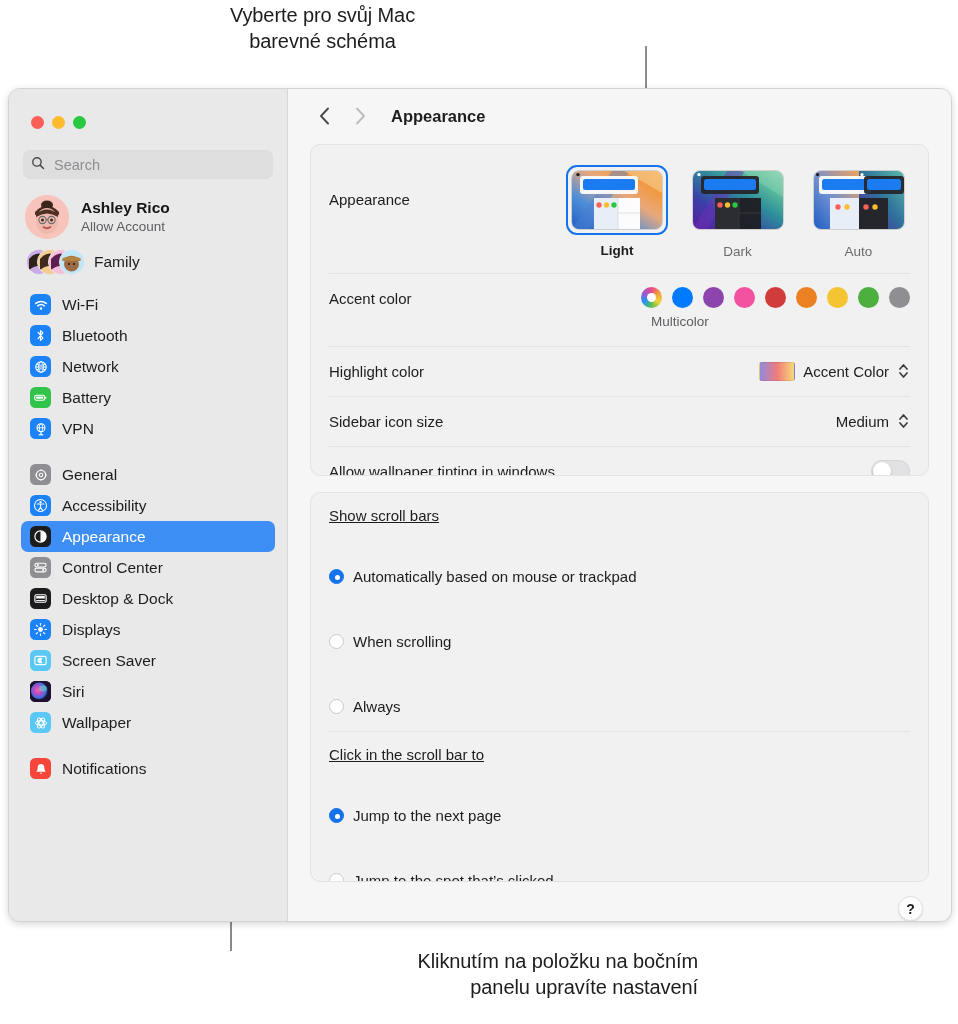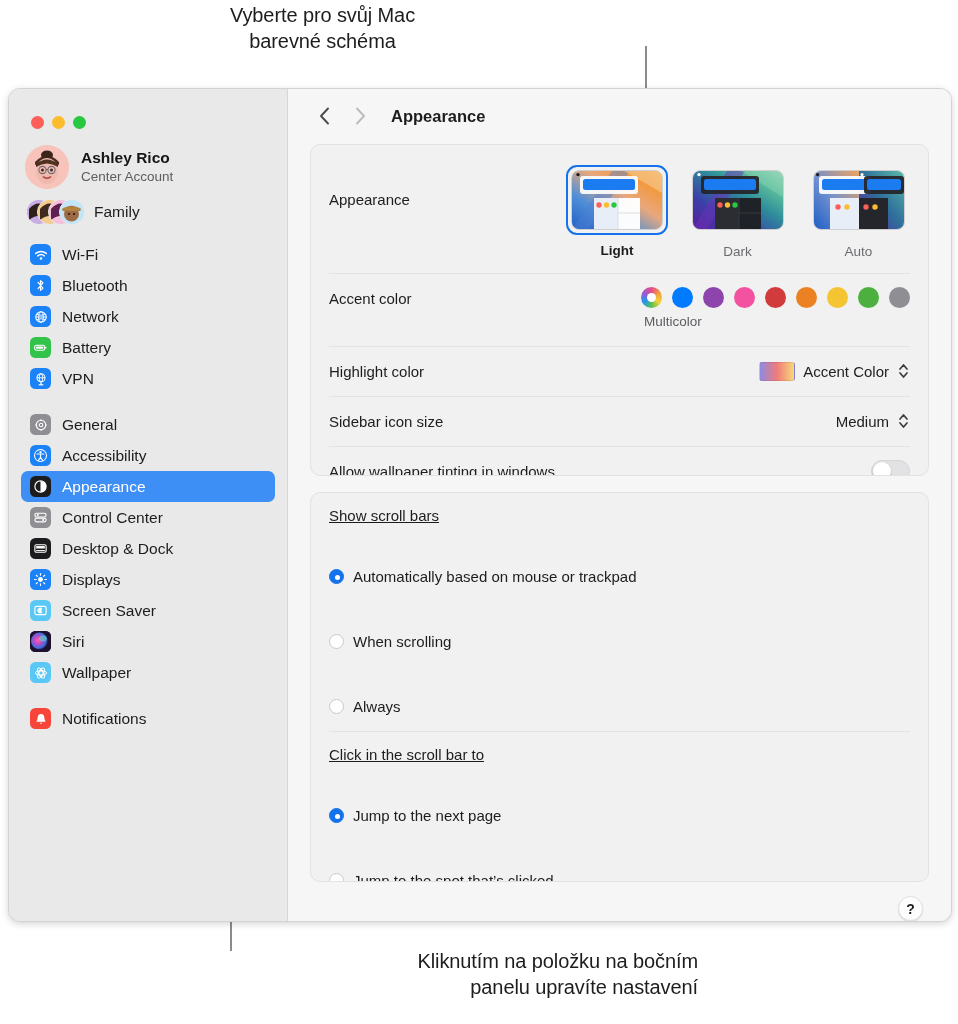--- a/index.html
+++ b/index.html
@@ -193,21 +193,21 @@
   .swatches { display: flex; gap: 10px; }
   .swatch { width: 21px; height: 21px; border-radius: 50%; cursor: default; }
   .swatch.multi {
     background: conic-gradient(#e84b8a, #f0a03c, #f3d13c, #5cc14f, #2196f3, #9b59d0, #e84b8a);
     position: relative;
   }
   .swatch.multi::after {
     content:""; position:absolute; left:6px; top:6px;
     width:9px; height:9px; border-radius:50%; background:#fff;
   }
-  .accent-caption { font-size: 13.5px; color: #5d5d62; margin-top: 6px; margin-left: 3px;}
+  .accent-caption { font-size: 13.5px; color: #5d5d62; margin-top: 6px; margin-left: 10px;}
 
   
   .popup-value { font-size: 15px; color: #1d1d1f; }
   .hl-chip {
     width: 34px; height: 17px; border-radius: 3px;
     background: linear-gradient(90deg,#8e8ae0,#f07b7b,#f6d978);
     border: 1px solid rgba(0,0,0,0.08);
   }
   .stepper { width: 13px; height: 21px; display:flex; flex-direction:column; align-items:center; justify-content:center;}
 
@@ -268,40 +268,49 @@
   <div class="window">
 
     <div class="sidebar">
 
       <div class="traffic">
         <div class="tl red"></div>
         <div class="tl yellow"></div>
         <div class="tl green"></div>
       </div>
 
+      <div class="search-wrap">
+        <span>
+          <svg width="14" height="14" viewBox="0 0 16 16">
+              <circle cx="6.8" cy="6.8" r="4.8" fill="none" stroke="#4a4a4e" stroke-width="1.6"></circle>
+              <line x1="10.4" y1="10.4" x2="14.3" y2="14.3" stroke="#4a4a4e" stroke-width="1.7" stroke-linecap="round"></line>
+            </svg>
+        </span>
+        <input class="search-input" value="" placeholder="Search" style="">
+      </div>
 
       <div class="account">
         <div class="avatar">
           <svg width="44" height="44" viewBox="0 0 44 44">
             <circle cx="22" cy="22" r="22" fill="#f8c3bb"></circle>
             <path d="M10 17 Q22 4 34 17 L34 20 Q22 13 10 20 Z" fill="#4a2f22"></path>
             <ellipse cx="22" cy="10" rx="6" ry="4.5" fill="#3c261c"></ellipse>
             <ellipse cx="22" cy="26" rx="11" ry="13" fill="#f0b9ad"></ellipse>
             <path d="M11 19 Q22 10 33 19 L33 22 Q22 15 11 22 Z" fill="#503020"></path>
             <circle cx="17.5" cy="25" r="3.6" fill="none" stroke="#6b6b70" stroke-width="1.1"></circle>
             <circle cx="26.5" cy="25" r="3.6" fill="none" stroke="#6b6b70" stroke-width="1.1"></circle>
             <line x1="21.1" y1="24.6" x2="22.9" y2="24.6" stroke="#6b6b70" stroke-width="1.1"></line>
             <circle cx="17.5" cy="25" r="1.5" fill="#3b2b22"></circle>
             <circle cx="26.5" cy="25" r="1.5" fill="#3b2b22"></circle>
             <path d="M18.5 32 Q22 34.5 25.5 32" fill="none" stroke="#b5554d" stroke-width="1.8" stroke-linecap="round"></path>
           </svg>
         </div>
         <div class="acct-text">
           <div class="acct-name">Ashley Rico</div>
-          <div class="acct-sub">Center Account</div>
+          <div class="acct-sub">Allow Account</div>
         </div>
       </div>
 
       <div class="family-row">
         <div class="family-stack">
           <div class="fm" style="left:0; background:#c3a6e0;">
             <svg width="23" height="23" viewBox="0 0 23 23">
                 <circle cx="11.5" cy="11.5" r="11.5" fill="#c9abe6"></circle>
                 <path d="M2 9 Q11.5 -2 21 9 L21 20 Q11.5 12 2 20 Z" fill="#2e2119"></path>
               </svg>

